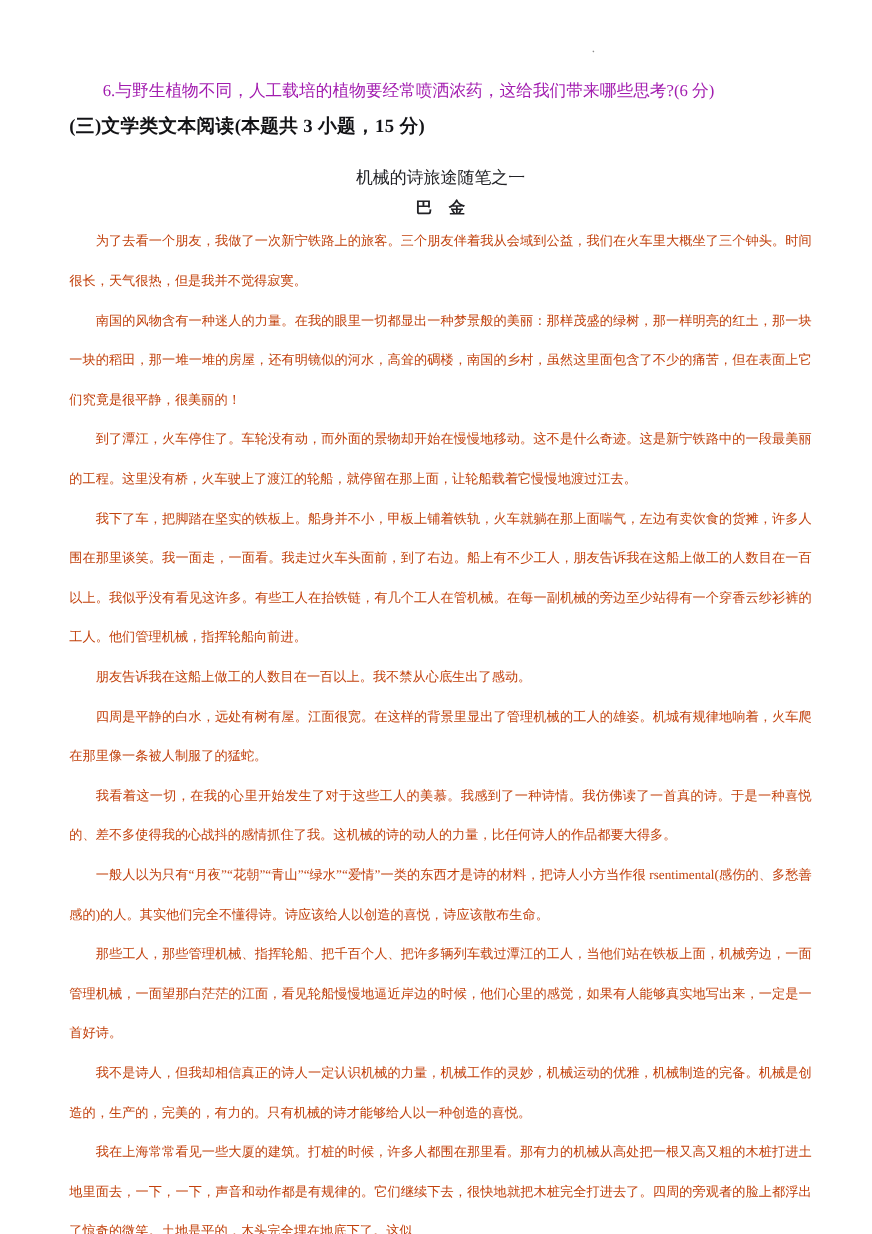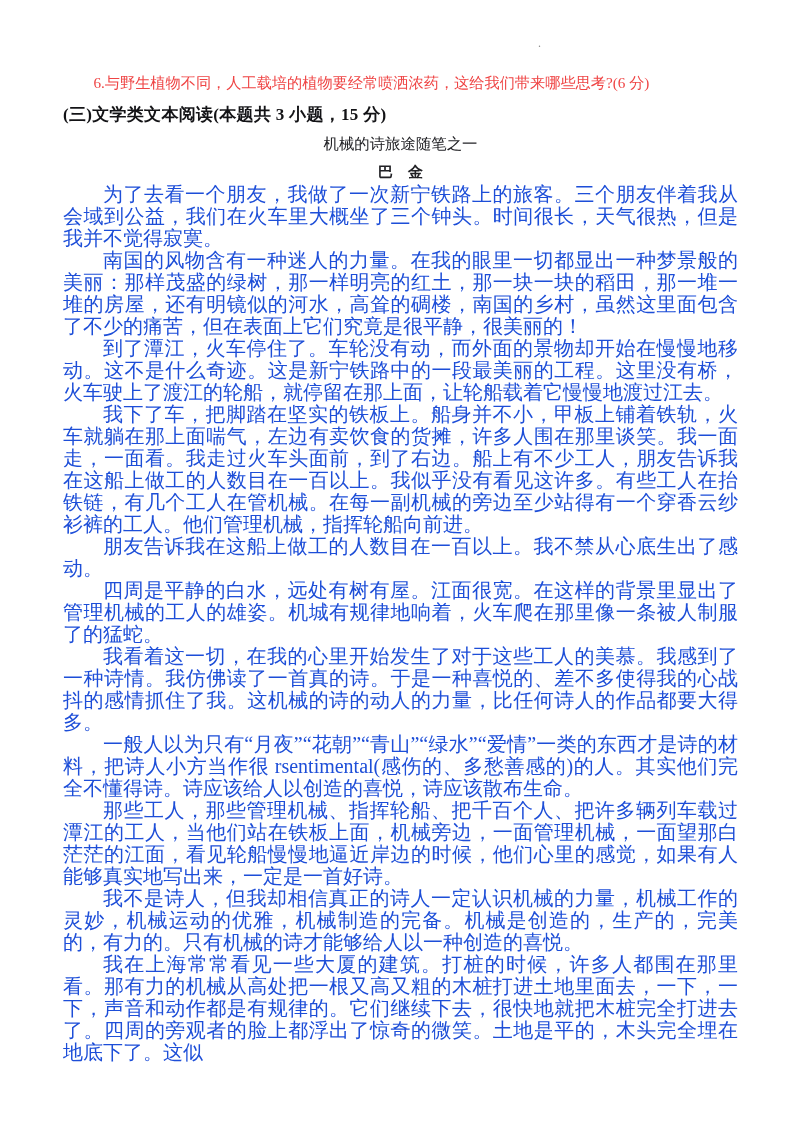--- a/index.html
+++ b/index.html
@@ -24,30 +24,30 @@
   }
   .content {
     position: absolute;
     left: 63px; top: 72px;
     width: 675px;
   }
   .q6 {
     font-size: 15.2px;
     line-height: 22px;
     text-indent: 2em;
-    color: #ef4444;
+    color: #a21caf;
     margin: 0 0 8px 0;
   }
   .section-heading {
     font-size: 17px;
     font-weight: bold;
     line-height: 25px;
     color: #131316;
     letter-spacing: 0.3px;
-    margin: 0 0 6px 0;
+    margin: 0 0 24px 0;
   }
   .instruction {
     font-size: 15.2px;
     line-height: 22px;
     text-indent: 2em;
     color: #2a2a2e;
     margin: 0;
   }
   .passage-title {
     text-align: center;
@@ -60,25 +60,25 @@
   .passage-author {
     text-align: center;
     font-size: 15px;
     line-height: 22px;
     color: #222226;
     margin: 6px 0 0 0;
     font-weight: bold;
   }
   .passage p {
     margin: 0;
-    font-size: 20px;
-    line-height: 22px;
+    font-size: 12px;
+    line-height: 36px;
     text-align: justify;
     text-indent: 2em;
-    color: #1d4ed8;
+    color: #c2410c;
   }
 </style>
 </head>
 <body>
 
 <div class="page">
   <span class="stray-dot">.</span>
 
   <div class="content">
     <p class="q6">6.与野生植物不同，人工载培的植物要经常喷洒浓药，这给我们带来哪些思考?(6 分)</p>

